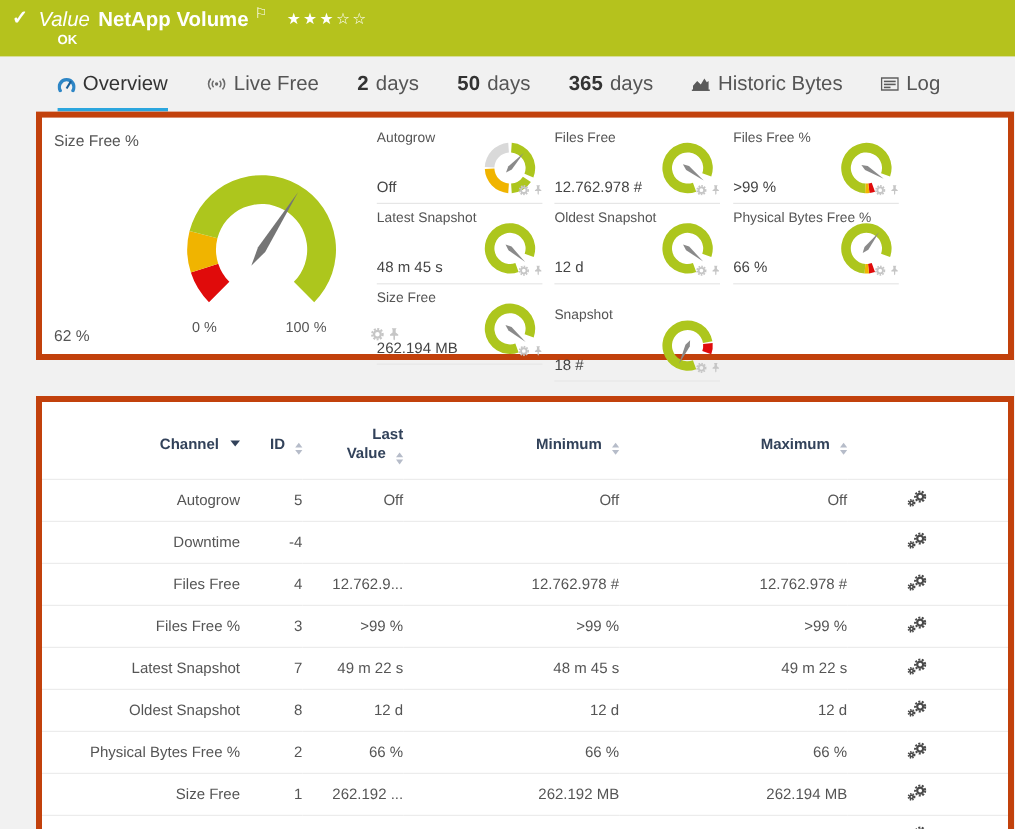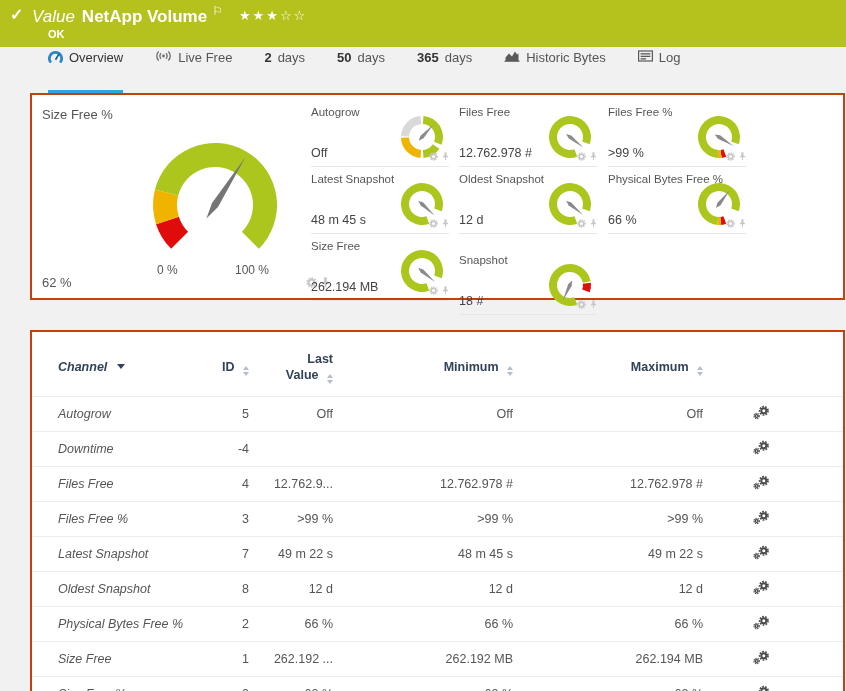--- a/index.html
+++ b/index.html
@@ -13,27 +13,27 @@
   .check{position:absolute;left:10px;top:5px;font-size:16px;font-weight:bold;}
   .titleline{position:absolute;left:32px;top:4px;font-size:17px;white-space:nowrap;}
   .kind{font-style:italic;font-weight:400;margin-right:7px;}
   .sname{font-weight:700;}
   .flag{font-size:12px;vertical-align:7px;margin-left:5px;font-weight:400;}
   .stars{font-size:13px;letter-spacing:2px;margin-left:16px;vertical-align:2px;}
   .status{position:absolute;left:48px;top:28px;font-size:11px;font-weight:700;}
   
   .tabbar{position:absolute;left:0;top:47px;width:100%;height:46px;display:flex;align-items:stretch;
     padding-left:48px;gap:32px;box-sizing:border-box;}
-  .tab{display:flex;align-items:flex-start;gap:6px;font-size:13px;color:#555;cursor:pointer;
+  .tab{display:flex;align-items:center;gap:6px;font-size:17px;color:#555;cursor:pointer;
     border-bottom:3px solid transparent;padding-top:3px;box-sizing:border-box;white-space:nowrap;}
   .tab.active{border-bottom-color:#2ba6de;color:#333;}
   .tab .num{font-weight:700;color:#333;}
   .tab .ticon{display:inline-flex;align-items:center;}
   
-  .card{position:absolute;background:#fff;border:2px solid #c2410c;box-sizing:border-box;}
+  .card{position:absolute;background:#fff;border:5px solid #c2410c;box-sizing:border-box;}
   #overview-card{left:30px;top:93px;width:815px;height:207px;}
   #table-card{left:30px;top:330px;width:815px;height:380px;}
   
   #main-gauge-sec{position:absolute;left:0;top:0;width:280px;height:100%;}
   .mg-label{position:absolute;left:10px;top:12px;font-size:13px;color:#555;}
   #main-gauge-svg{position:absolute;left:108px;top:38px;}
   .mg-scale{position:absolute;font-size:12px;color:#555;}
   .mg-scale.s0{left:125px;top:168px;}
   .mg-scale.s100{left:203px;top:168px;}
   .mg-value{position:absolute;left:10px;bottom:8px;font-size:13px;color:#555;}
@@ -43,21 +43,21 @@
   .tile{position:absolute;width:138px;height:60px;border-bottom:1px solid #e6e6e6;}
   .tlabel{position:absolute;left:0;top:0;font-size:11.5px;color:#555;white-space:nowrap;}
   .tvalue{position:absolute;left:0;bottom:6px;font-size:12.5px;color:#444;white-space:nowrap;}
   .tile svg.mini{position:absolute;right:4px;top:8px;}
   .tile .corner-icons{right:0px;bottom:1px;}
   
   #channel-table{width:100%;border-collapse:collapse;font-size:12.5px;color:#555;margin-top:14px;}
   #channel-table th{color:#32425a;font-weight:700;font-size:12.5px;vertical-align:middle;
     padding:6px 0 12px;line-height:1.25;}
   #channel-table th,#channel-table td{text-align:right;}
-  #channel-table th.c-ch,#channel-table td.c-ch{text-align:left;padding-left:26px;font-style:italic;}
+  #channel-table th.c-ch,#channel-table td.c-ch{text-align:right;padding-left:26px;}
   #channel-table td{border-top:1px solid #ececec;padding:8px 0;height:14px;white-space:nowrap;}
   #channel-table td.c-gear{text-align:left;padding-left:50px;}
   .sort{display:inline-flex;flex-direction:column;gap:2px;margin-left:5px;vertical-align:1px;}
   .sort i{display:block;width:0;height:0;border-left:3.5px solid transparent;border-right:3.5px solid transparent;}
   .sort .u{border-bottom:4px solid #b6bcc9;}
   .sort .d{border-top:4px solid #b6bcc9;}
   .desc{display:inline-block;width:0;height:0;border-left:4px solid transparent;border-right:4px solid transparent;
     border-top:5px solid #32425a;margin-left:6px;vertical-align:2px;}
   .chset{display:inline-flex;}
 </style>

